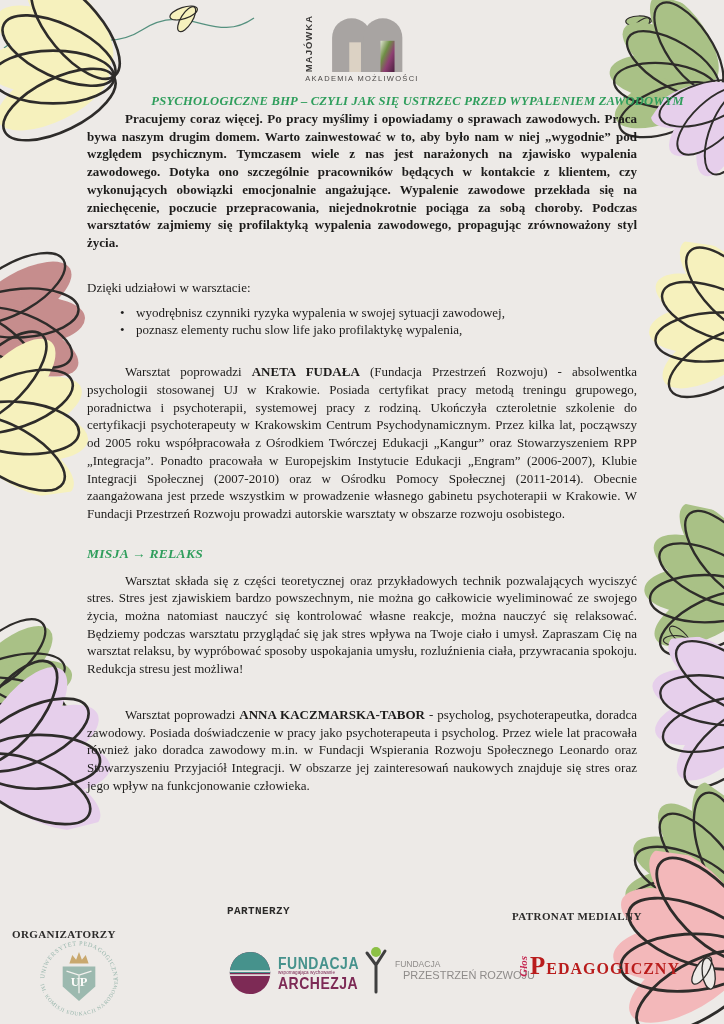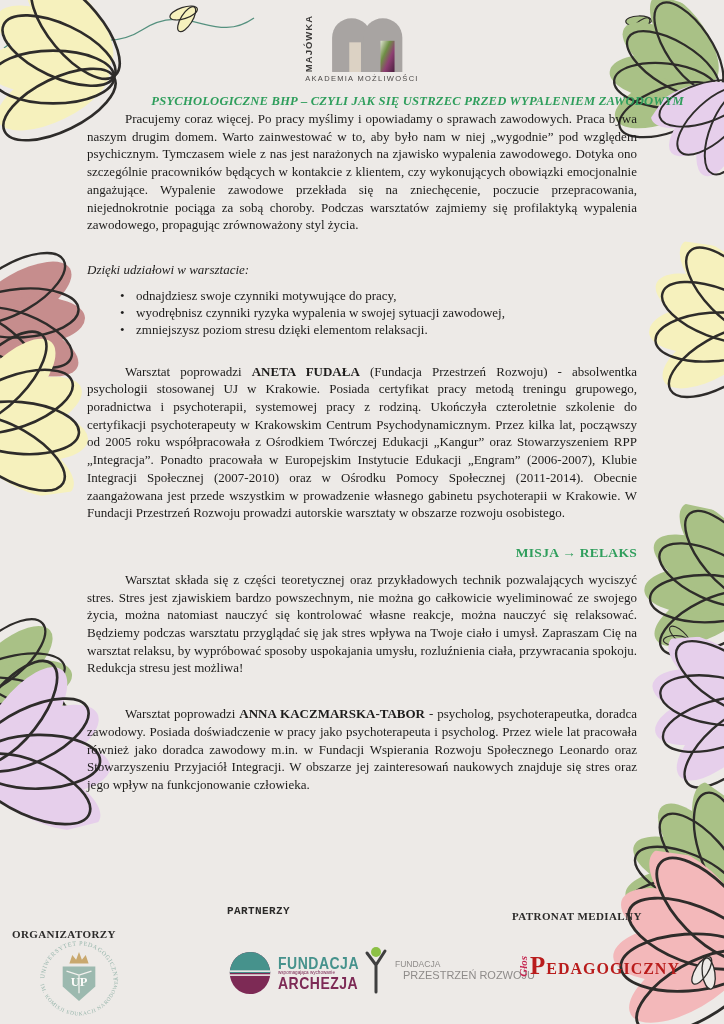--- a/index.html
+++ b/index.html
@@ -30,31 +30,31 @@
   }
   
   .doc-title{
     position:absolute; top:86px; left:40px; right:40px; z-index:2;
     text-align:right; color:#2f9e5c;
     font-weight:bold; font-style:italic; font-size:12.6px; letter-spacing:.2px;
   }
   .content{ position:absolute; top:110px; left:87px; width:550px; z-index:1; }
   .content p{ margin:0; font-size:13px; line-height:17.7px; text-align:justify; }
   .p-indent{ text-indent:38px; }
-  .intro{ margin-bottom:27px !important; }
-  .benefits-lead{ margin-bottom:8px !important; text-align:right;font-style:italic; }
+  .intro{ margin-bottom:27px !important;font-weight:bold; }
+  .benefits-lead{ margin-bottom:8px !important; text-align:right; }
   ul.benefits{ list-style:none; margin:0 0 25px 33px; padding:0; }
   ul.benefits li{
     position:relative; padding-left:16px; font-size:13px; line-height:17px;
   }
   ul.benefits li::before{ content:"•"; position:absolute; left:0; top:0; }
   .bio1{ margin-bottom:23px !important; }
   .section-heading{
-    margin:18px 0 10px 0; text-align:right; color:#2f9e5c;
-    font-weight:bold; font-size:13.5px; letter-spacing:.3px;
+    margin:18px 0 10px 0; text-align:left; color:#2f9e5c;
+    font-weight:bold; font-style:italic; font-size:13.5px; letter-spacing:.3px;
   }
   .relax{ margin-bottom:28px !important; }
   
   .footer-label{
     position:absolute; z-index:2; font-weight:bold; font-size:11px;
     letter-spacing:.4px; color:#2b2a29;
   }
   #lbl-org{ left:12px; top:928px; }
   #lbl-part{ left:227px; top:905px;font-family:Liberation Mono, monospace; }
   #lbl-patr{ left:512px; top:910px; }
@@ -188,23 +188,22 @@
     <div class="logo-subtitle">AKADEMIA MOŻLIWOŚCI</div>
   </header>
 
   <h1 class="doc-title">PSYCHOLOGICZNE BHP – CZYLI JAK SIĘ USTRZEC PRZED WYPALENIEM ZAWODOWYM</h1>
 
   <main class="content">
     <p class="p-indent intro">Pracujemy coraz więcej. Po pracy myślimy i opowiadamy o sprawach zawodowych. Praca bywa naszym drugim domem. Warto zainwestować w to, aby było nam w niej „wygodnie” pod względem psychicznym. Tymczasem wiele z nas jest narażonych na zjawisko wypalenia zawodowego. Dotyka ono szczególnie pracowników będących w kontakcie z klientem, czy wykonujących obowiązki emocjonalnie angażujące. Wypalenie zawodowe przekłada się na zniechęcenie, poczucie przepracowania, niejednokrotnie pociąga za sobą choroby. Podczas warsztatów zajmiemy się profilaktyką wypalenia zawodowego, propagując zrównoważony styl życia.</p>
 
     <p class="benefits-lead">Dzięki udziałowi w warsztacie:</p>
     <ul class="benefits">
-      <li>odnajdziesz swoje czynniki motywujące do pracy,</li>
       <li>wyodrębnisz czynniki ryzyka wypalenia w swojej sytuacji zawodowej,</li>
-      <li>zmniejszysz poziom stresu dzięki elementom relaksacji.</li>
+      <li>poznasz elementy ruchu slow life jako profilaktykę wypalenia,</li>
     </ul>
 
     <p class="p-indent bio1"><span>Warsztat poprowadzi </span><strong>ANETA FUDAŁA</strong><span> (Fundacja Przestrzeń Rozwoju) - absolwentka psychologii stosowanej UJ w Krakowie. Posiada certyfikat pracy metodą treningu grupowego, poradnictwa i psychoterapii, systemowej pracy z rodziną. Ukończyła czteroletnie szkolenie do certyfikacji psychoterapeuty w Krakowskim Centrum Psychodynamicznym. Przez kilka lat, począwszy od 2005 roku współpracowała z Ośrodkiem Twórczej Edukacji „Kangur” oraz Stowarzyszeniem RPP „Integracja”. Ponadto pracowała w Europejskim Instytucie Edukacji „Engram” (2006-2007), Klubie Integracji Społecznej (2007-2010) oraz w Ośrodku Pomocy Społecznej (2011-2014). Obecnie zaangażowana jest przede wszystkim w prowadzenie własnego gabinetu psychoterapii w Krakowie. W Fundacji Przestrzeń Rozwoju prowadzi autorskie warsztaty w obszarze rozwoju osobistego.</span></p>
 
     <h2 class="section-heading">MISJA → RELAKS</h2>
 
     <p class="p-indent relax">Warsztat składa się z części teoretycznej oraz przykładowych technik pozwalających wyciszyć stres. Stres jest zjawiskiem bardzo powszechnym, nie można go całkowicie wyeliminować ze swojego życia, można natomiast nauczyć się kontrolować własne reakcje, można nauczyć się relaksować. Będziemy podczas warsztatu przyglądać się jak stres wpływa na Twoje ciało i umysł. Zapraszam Cię na warsztat relaksu, by wypróbować sposoby uspokajania umysłu, rozluźnienia ciała, przywracania spokoju. Redukcja stresu jest możliwa!</p>
 
     <p class="p-indent"><span>Warsztat poprowadzi </span><strong>ANNA KACZMARSKA-TABOR</strong><span> - psycholog, psychoterapeutka, doradca zawodowy. Posiada doświadczenie w pracy jako psychoterapeuta i psycholog. Przez wiele lat pracowała również jako doradca zawodowy m.in. w Fundacji Wspierania Rozwoju Społecznego Leonardo oraz Stowarzyszeniu Przyjaciół Integracji. W obszarze jej zainteresowań naukowych znajduje się stres oraz jego wpływ na funkcjonowanie człowieka.</span></p>
   </main>

